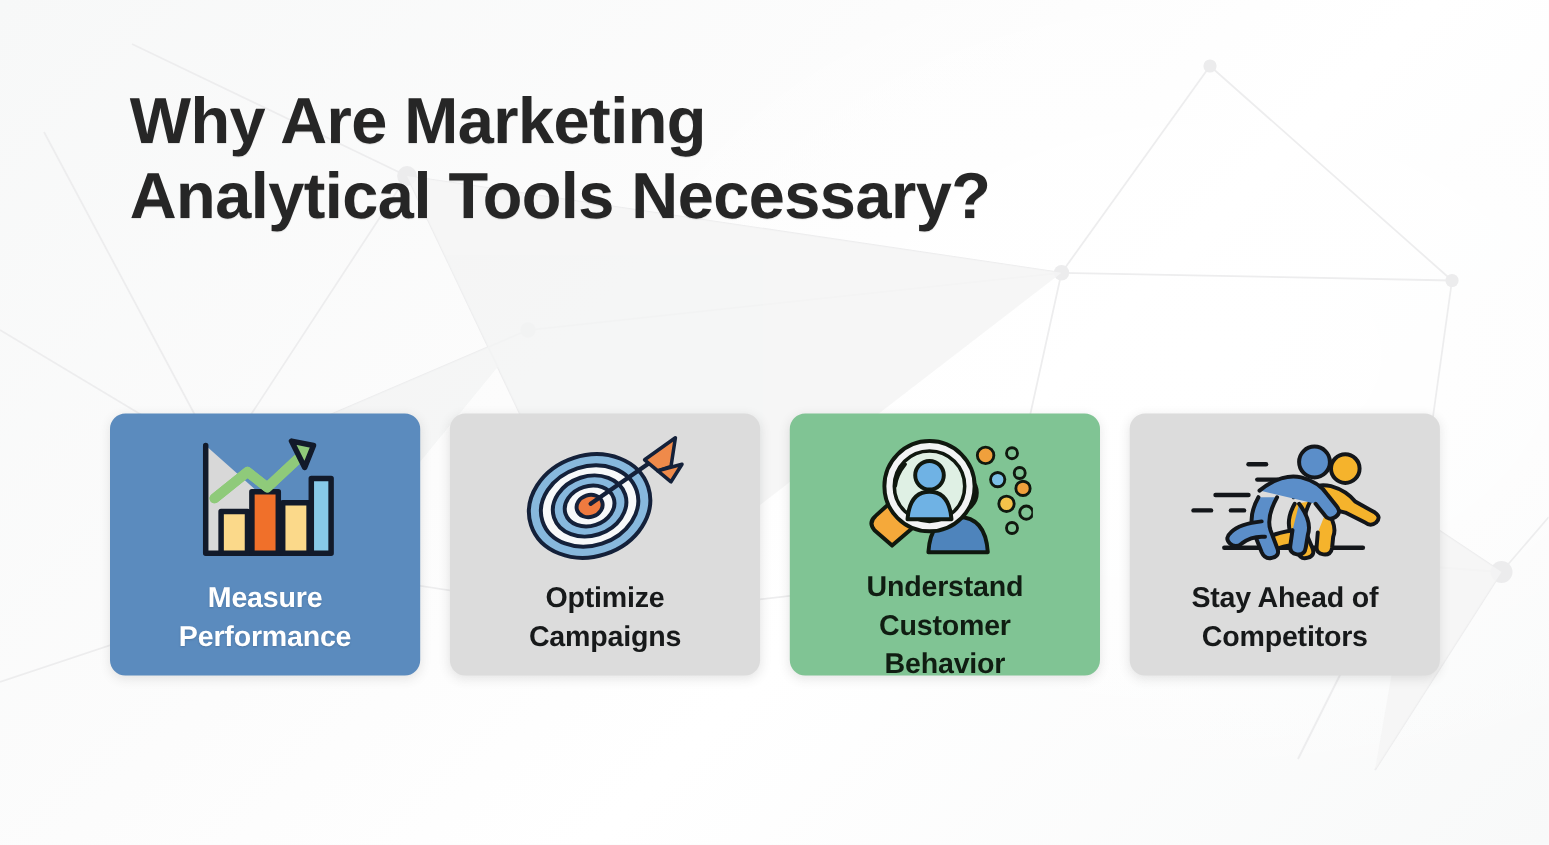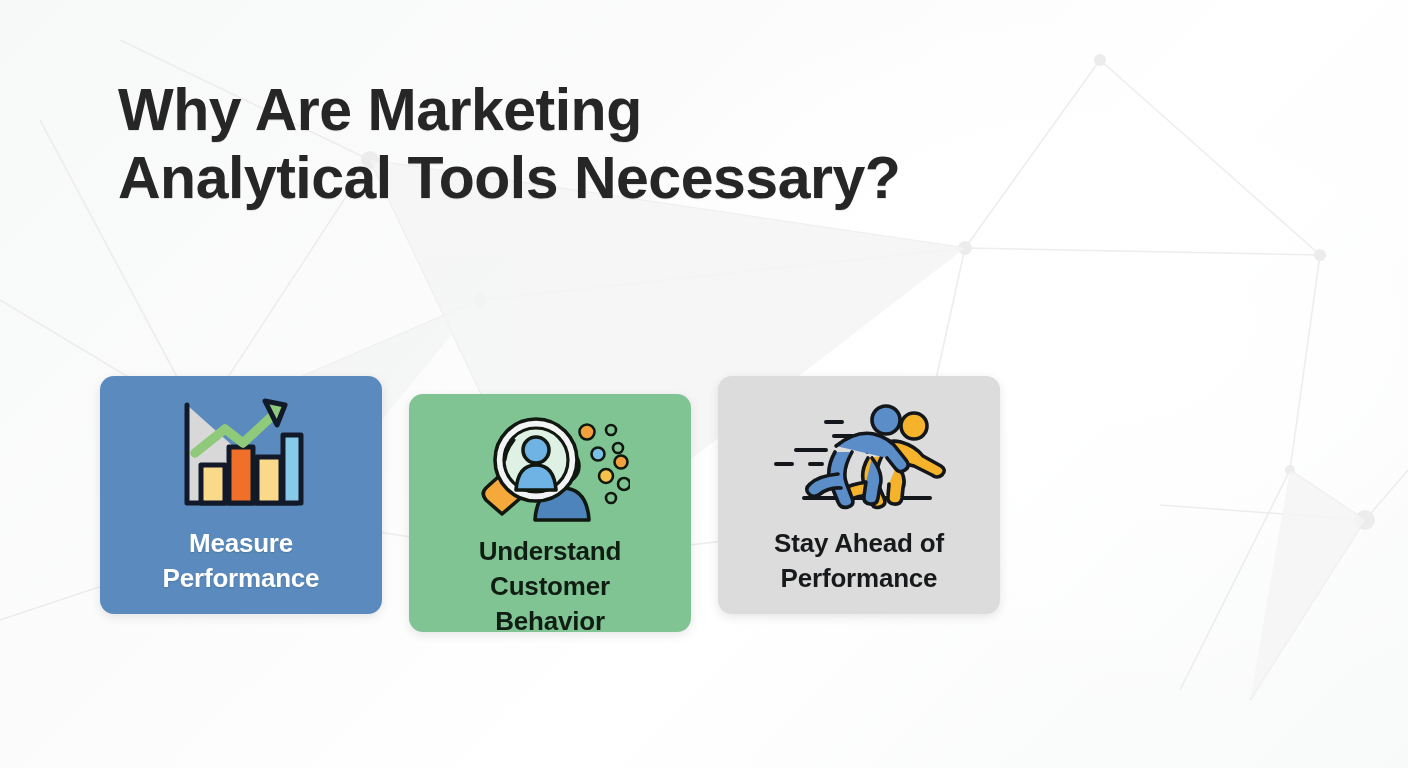--- a/index.html
+++ b/index.html
@@ -121,22 +121,42 @@
             <path d="M22 58 L52 34 L70 48 L98 22" fill="none" stroke-width="9" stroke="#8fca7a"></path>
             <path d="M22 58 L52 34 L70 48 L98 22" fill="none" stroke-width="9" stroke="#8fca7a"></path>
             <polygon points="92,6 112,10 104,30" fill="#8fca7a"></polygon>
           </g>
         </svg>
       </div>
       <div class="card-label label-light">Measure
 Performance</div>
     </div>
 
-
-    <div class="card" style="background:#80c494;margin-top:18px;">
+    <div class="card" style="background:#dcdcdc;">
+      <div class="card-icon">
+        <svg width="152" height="128" viewBox="0 0 152 128" aria-hidden="true">
+          <g transform="translate(62,66) rotate(-18)" stroke="#14213a" stroke-width="3.6">
+            <ellipse rx="56" ry="46" fill="#87b8dd"></ellipse>
+            <ellipse rx="45" ry="36" fill="#f7f9fa"></ellipse>
+            <ellipse rx="34" ry="27" fill="#87b8dd"></ellipse>
+            <ellipse rx="23" ry="18" fill="#f7f9fa"></ellipse>
+            <ellipse rx="12" ry="10" fill="#ef7a3f"></ellipse>
+          </g>
+          <line x1="63" y1="64" x2="132" y2="16" stroke="#14213a" stroke-width="4" stroke-linecap="round"></line>
+          <g stroke="#14213a" stroke-width="3.2" stroke-linejoin="round" fill="#ef8a4a">
+            <polygon points="112,24 140,4 136,30 124,34"></polygon>
+            <polygon points="124,34 146,28 136,44"></polygon>
+          </g>
+        </svg>
+      </div>
+      <div class="card-label label-dark">Optimize
+Campaigns</div>
+    </div>
+
+    <div class="card" style="background:#80c494;">
       <div class="card-icon">
         <svg width="160" height="126" viewBox="0 0 160 126" aria-hidden="true">
           <g stroke="#10180f" stroke-width="3.6" stroke-linejoin="round" stroke-linecap="round">
 
             <g fill="#4e84bc">
               <circle cx="92" cy="58" r="17"></circle>
               <path d="M65 112 q2 -32 27 -32 q25 0 27 32 z"></path>
             </g>
 
             <path d="M32 106 L16 92 q-6 -7 1 -13 l10 -9 q7 -6 13 1 l14 16 z" fill="#f5a93a"></path>
@@ -191,17 +211,17 @@
           <g stroke="#13161a" stroke-width="3.6" stroke-linejoin="round" stroke-linecap="round" fill="#5b8ec9">
             <circle cx="122" cy="18" r="14"></circle>
             <path d="M72 44 q20 -16 38 -12 q16 4 24 16 l8 10 q5 6 -1 10 q-6 4 -10 -2 l-8 -10"></path>
             <path d="M88 50 q-10 18 -6 30 l6 16 q3 7 -4 9 q-7 2 -10 -5 l-8 -20 q-4 -14 5 -30"></path>
             <path d="M108 56 q12 16 8 28 l-2 12 q-1 7 -8 6 q-7 -1 -6 -8 l2 -14"></path>
             <path d="M74 72 q-20 2 -28 10 q-6 5 -1 10 q5 5 11 0 q9 -7 21 -6"></path>
           </g>
         </svg>
       </div>
       <div class="card-label label-dark">Stay Ahead of
-Performance</div>
+Competitors</div>
     </div>
 
   </div>
 </div>
 
 </body></html>

